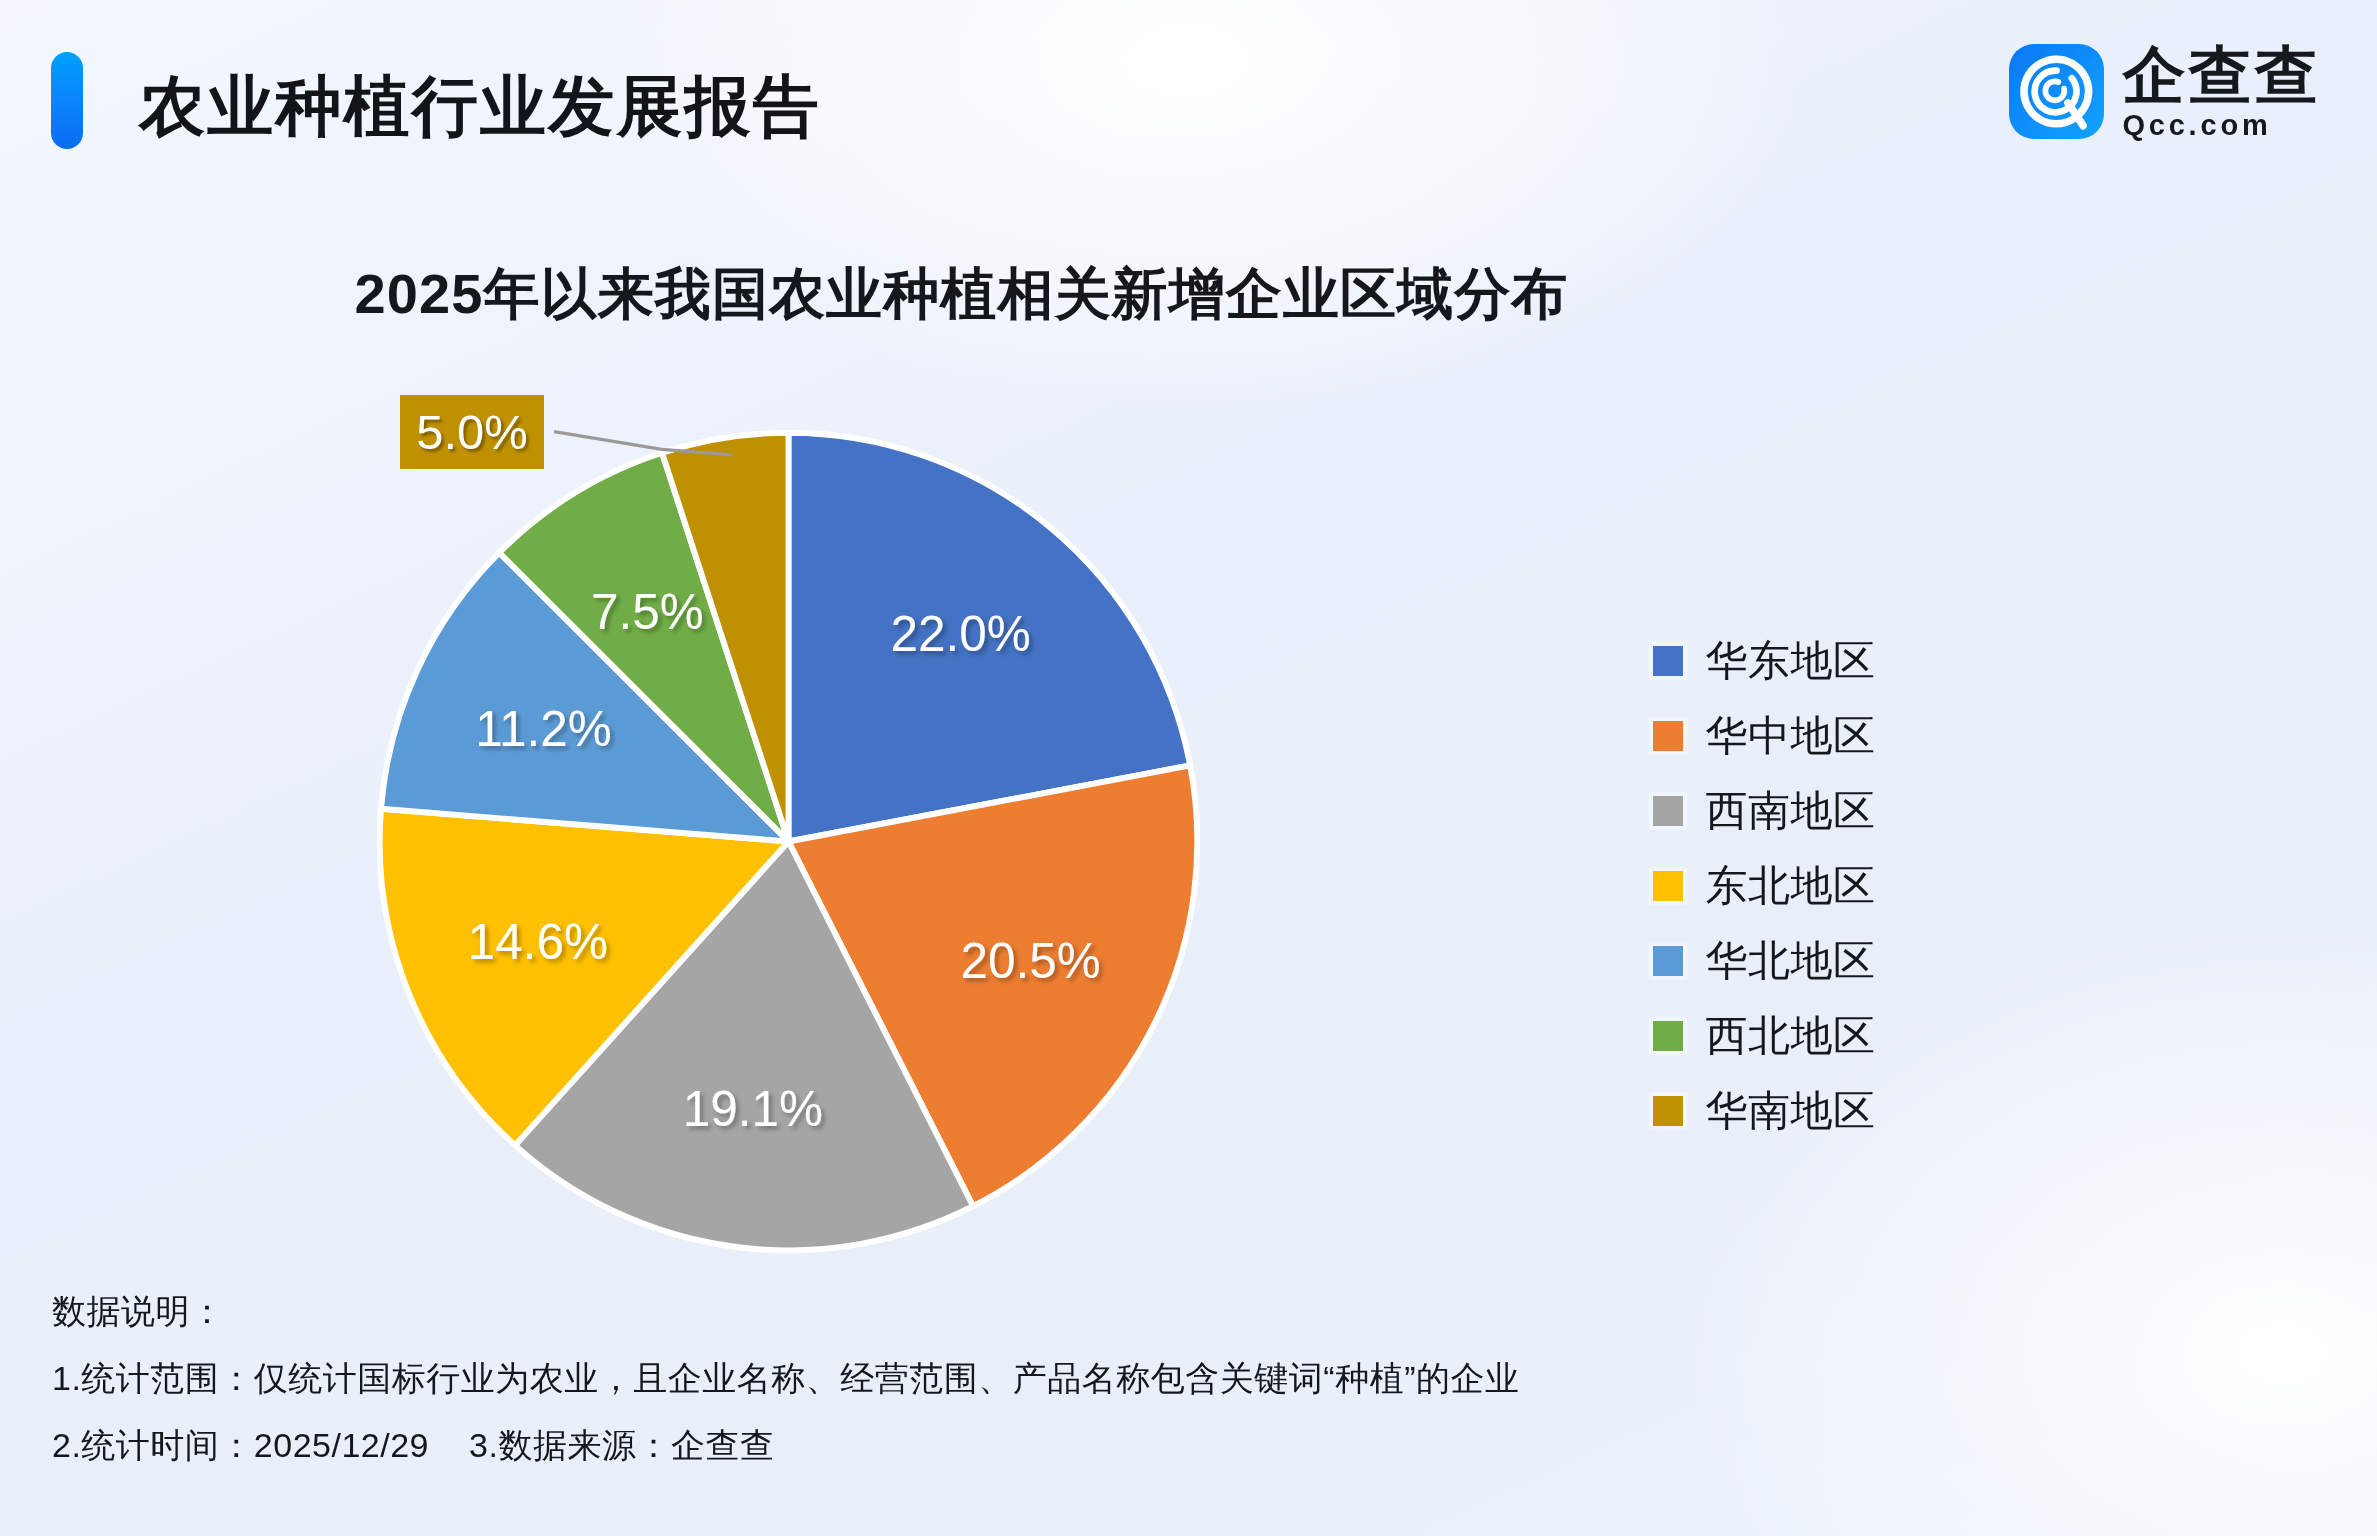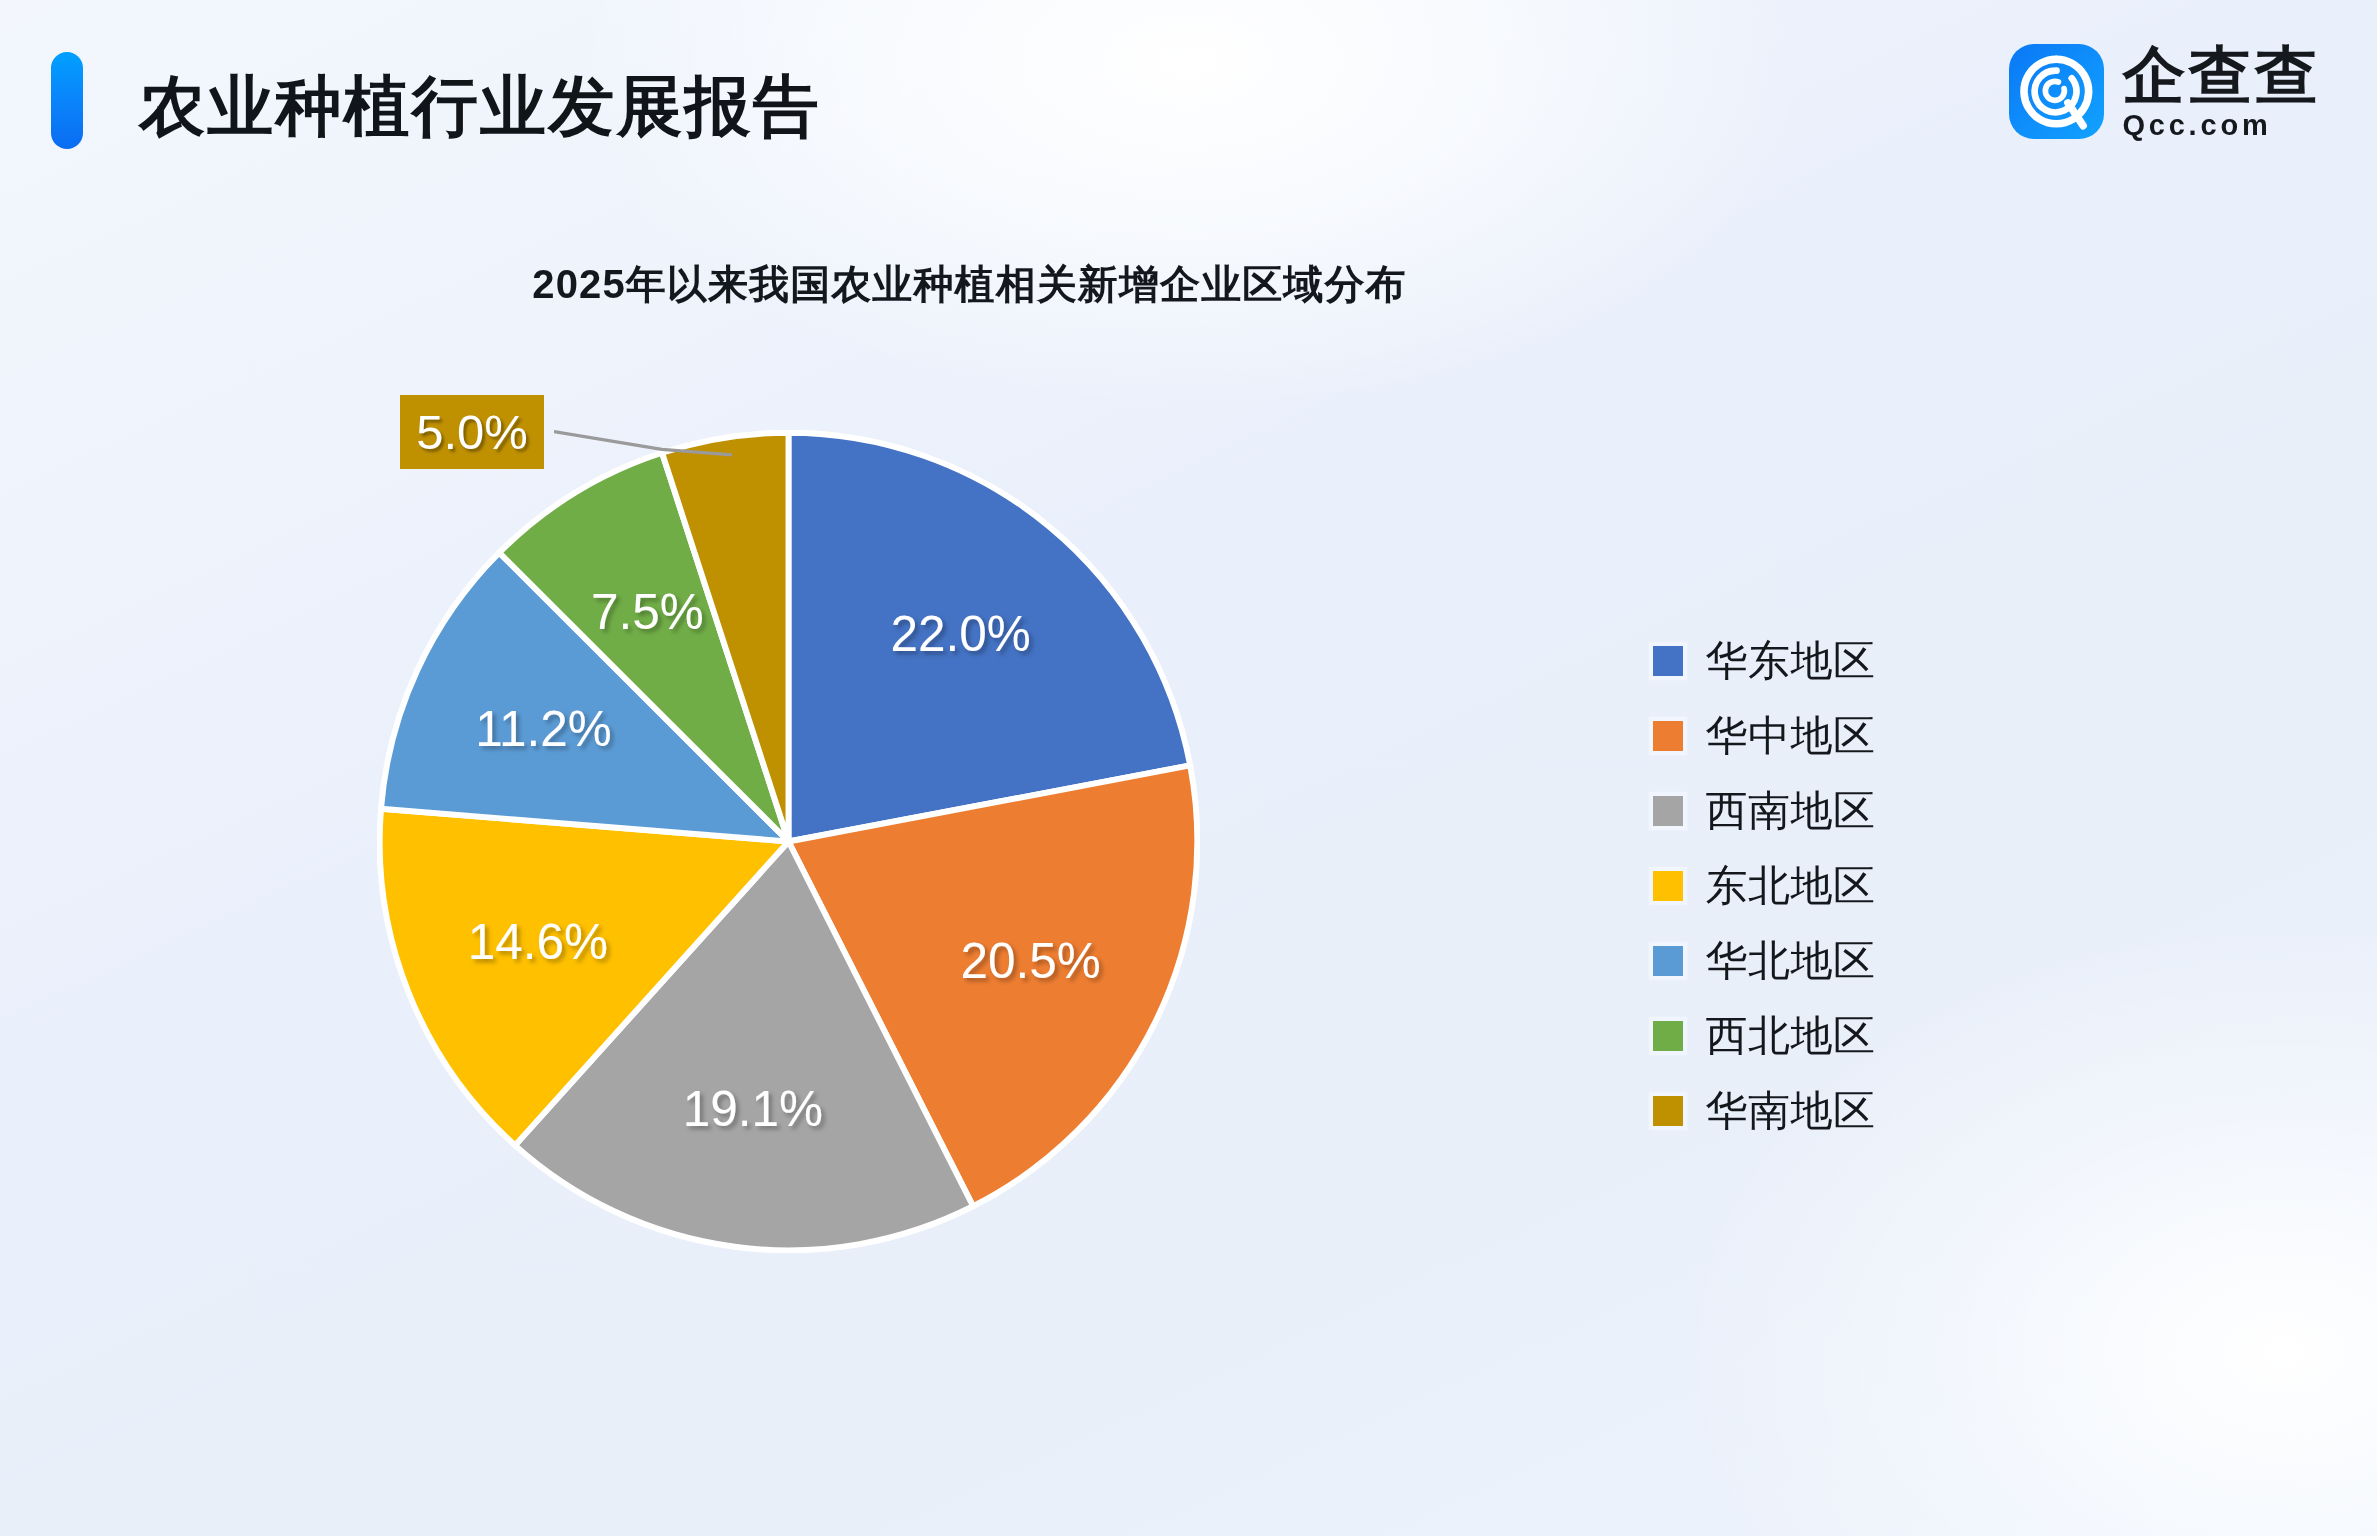--- a/index.html
+++ b/index.html
@@ -84,25 +84,25 @@
     font-weight: bold;
     color: #15181c;
     letter-spacing: 3.8px;
     line-height: 1.05;
     white-space: nowrap;
   }
 
   
   .chart-title {
     position: absolute;
-    left: 12px;
+    left: 4px;
     top: 257px;
     width: 1915px;
     text-align: center;
-    font-size: 40px;
+    font-size: 56px;
     font-weight: bold;
     color: #14181d;
     letter-spacing: 1.1px;
     white-space: nowrap;
   }
 
   
   #pie-wrap {
     position: absolute;
     left: 377px;
@@ -288,15 +288,20 @@
       <div class="legend-item">
         <span class="legend-swatch" style="background: rgb(112, 173, 71);"></span>
         <span class="legend-label">西北地区</span>
       </div>
       <div class="legend-item">
         <span class="legend-swatch" style="background: rgb(191, 144, 0);"></span>
         <span class="legend-label">华南地区</span>
       </div>
     </div>
 
+  <div id="notes">
+    <div class="note-head">数据说明：</div>
+    <div class="note-line">1.统计范围：仅统计国标行业为农业，且企业名称、经营范围、产品名称包含关键词“种植”的企业</div>
+    <div class="note-line"><span>2.统计时间：2025/12/29</span><span class="note-gap"></span><span>3.数据来源：企查查</span></div>
+  </div>
 
 </div>
 
 
 </body></html>

